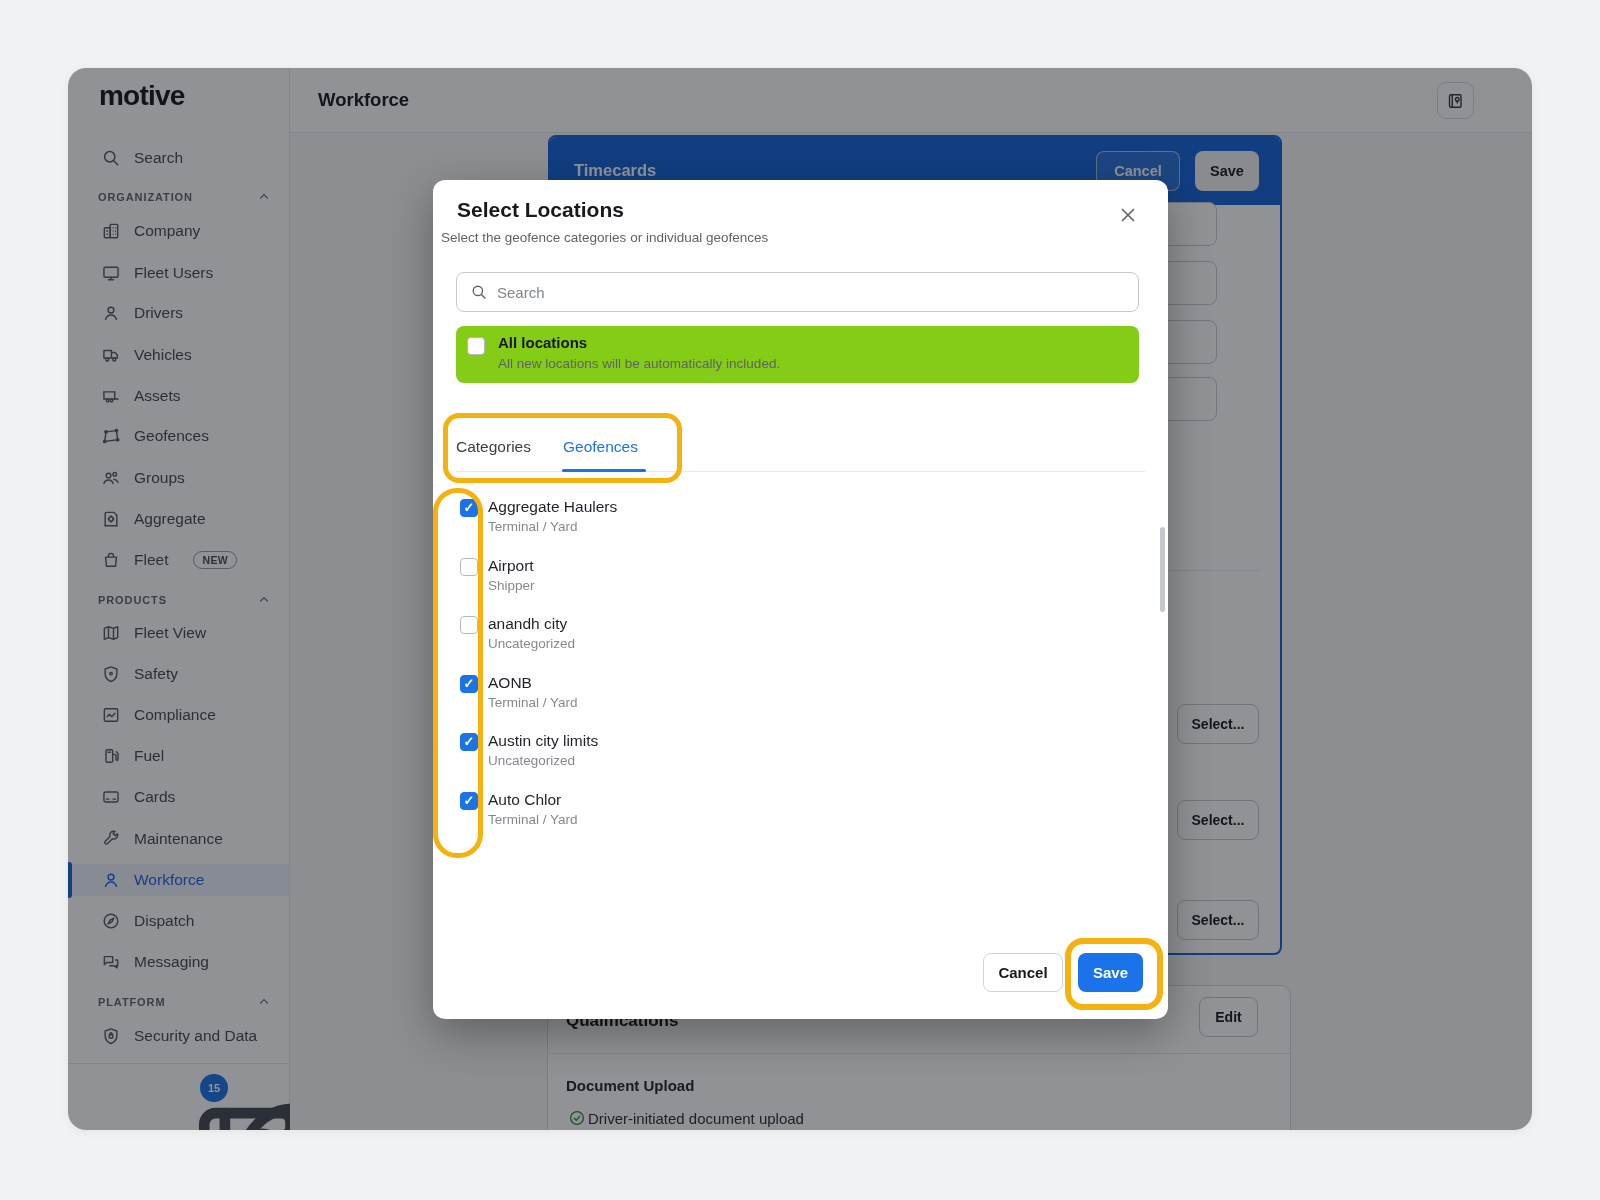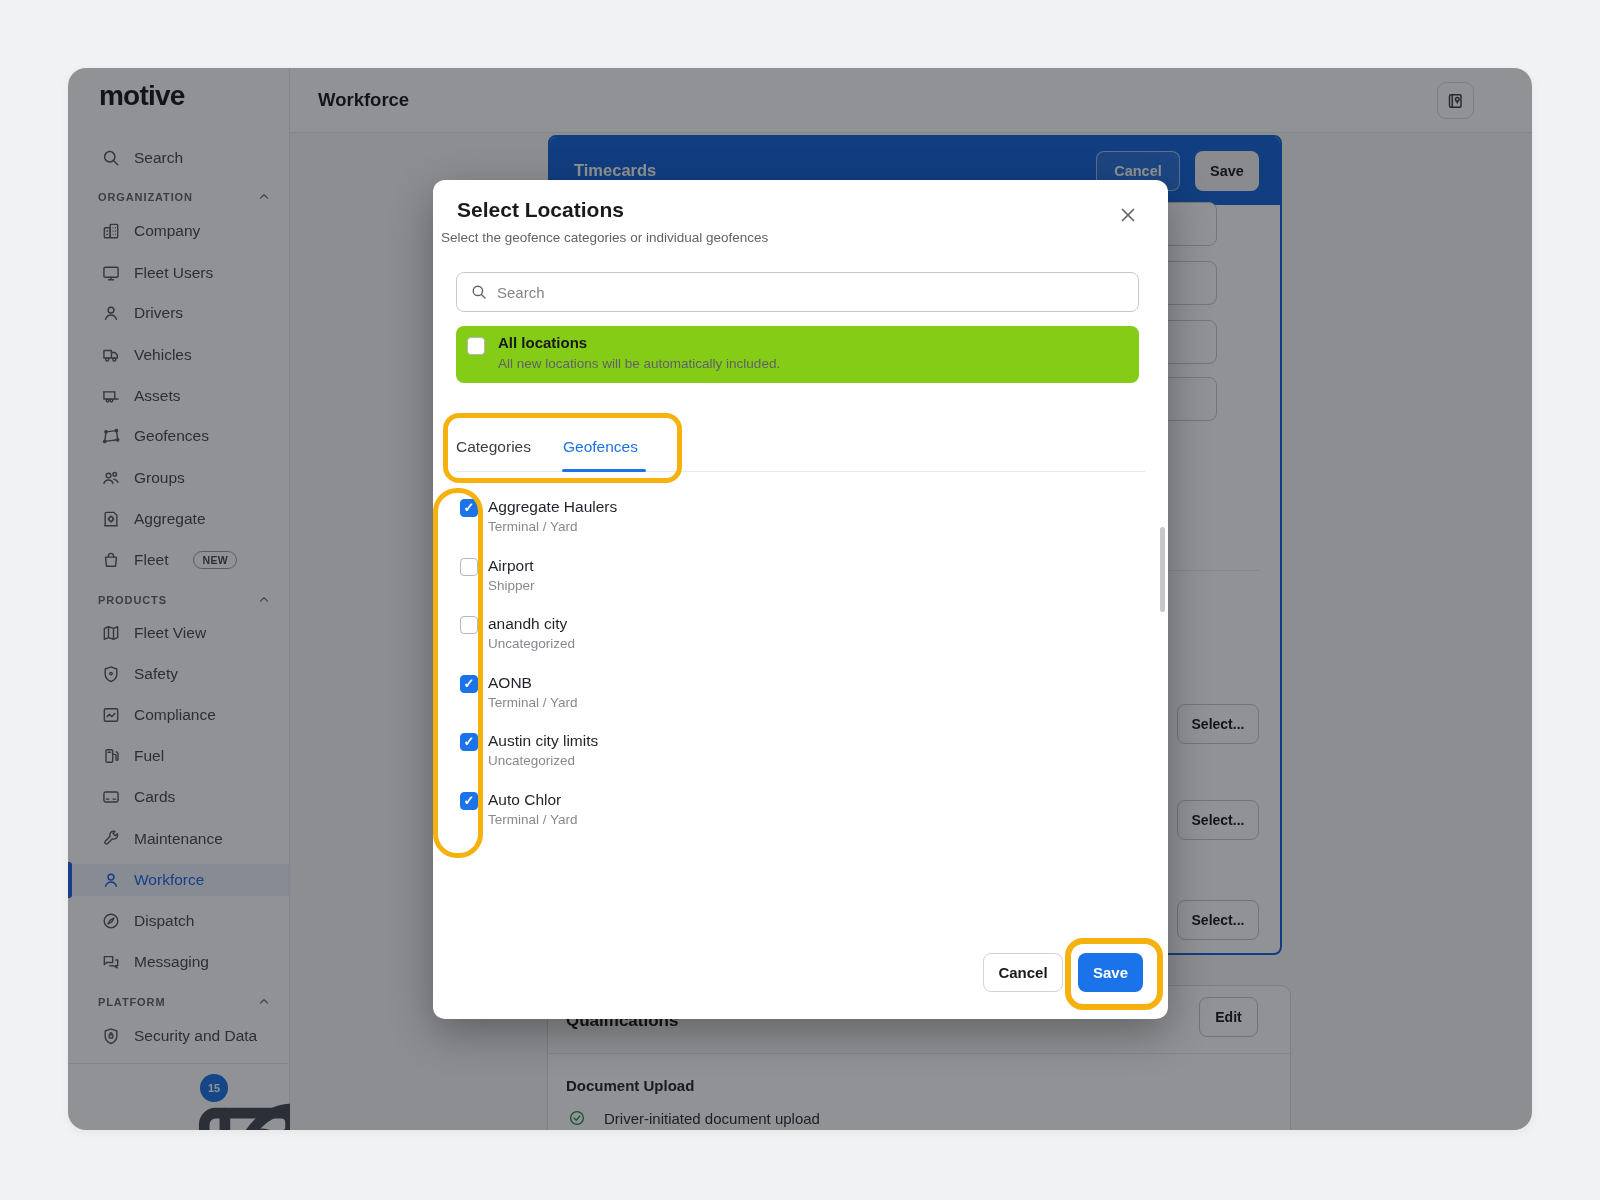--- a/index.html
+++ b/index.html
@@ -42,21 +42,21 @@
   .tc-input { position:absolute; left:32px; width:635px; height:44px; border:1px solid #c9ccd2; border-radius:8px; background:#fff; }
   .tc-x { position:absolute; left:680px; width:18px; height:18px; color:#686d74; cursor:pointer; }
   .tc-div { position:absolute; left:32px; top:433px; width:678px; height:1px; background:#e9eaec; }
   .sel-btn { position:absolute; left:627px; width:82px; height:40px; background:#fff; border:1px solid #c6c9ce; border-radius:8px; font-size:14px; font-weight:600; color:#17191c; }
 
   .qual-card { position:absolute; left:257px; top:852px; width:744px; height:320px; background:#fff; border:1px solid #d8dbde; border-radius:10px; }
   .qual-title { position:absolute; left:18px; top:25px; font-size:17px; font-weight:700; color:#17191c; }
   .qual-edit { position:absolute; left:651px; top:11px; width:59px; height:40px; background:#fff; border:1px solid #c6c9ce; border-radius:8px; font-size:14px; font-weight:600; color:#17191c; }
   .qual-div { position:absolute; left:0; top:67px; width:100%; height:1px; background:#e6e8ea; }
   .qual-sub { position:absolute; left:18px; top:91px; font-size:15px; font-weight:700; color:#23272c; }
-  .qual-row { position:absolute; left:20px; top:123px; display:flex; align-items:center; gap:18px; font-size:15px; color:#2a2f35; }
+  .qual-row { position:absolute; left:20px; top:123px; display:flex; align-items:center; gap:2px; font-size:15px; color:#2a2f35; }
   .qual-row .ic { width:18px; height:18px; color:#1e8e3e; }
 
   
   .modal { position:absolute; left:433px; top:180px; width:735px; height:839px; background:#fff; border-radius:12px; box-shadow:0 14px 44px rgba(0,0,0,.32); z-index:10; }
   .m-title { position:absolute; left:24px; top:18px; font-size:21px; font-weight:700; color:#17191c; }
   .m-sub { position:absolute; left:8px; top:50px; font-size:13.5px; color:#5f6368; }
   .m-close { position:absolute; left:684px; top:24px; width:22px; height:22px; color:#5f6368; cursor:pointer; }
   .m-search { position:absolute; left:23px; top:92px; width:683px; height:40px; border:1px solid #c6c9ce; border-radius:8px; background:#fff; }
   .m-search .ic { position:absolute; left:13px; top:10px; width:18px; height:18px; color:#5f6368; }
   .m-search input { position:absolute; left:40px; top:1px; width:630px; height:36px; border:none; outline:none; font-size:15px; font-family:inherit; color:#1f2329; background:transparent; }

